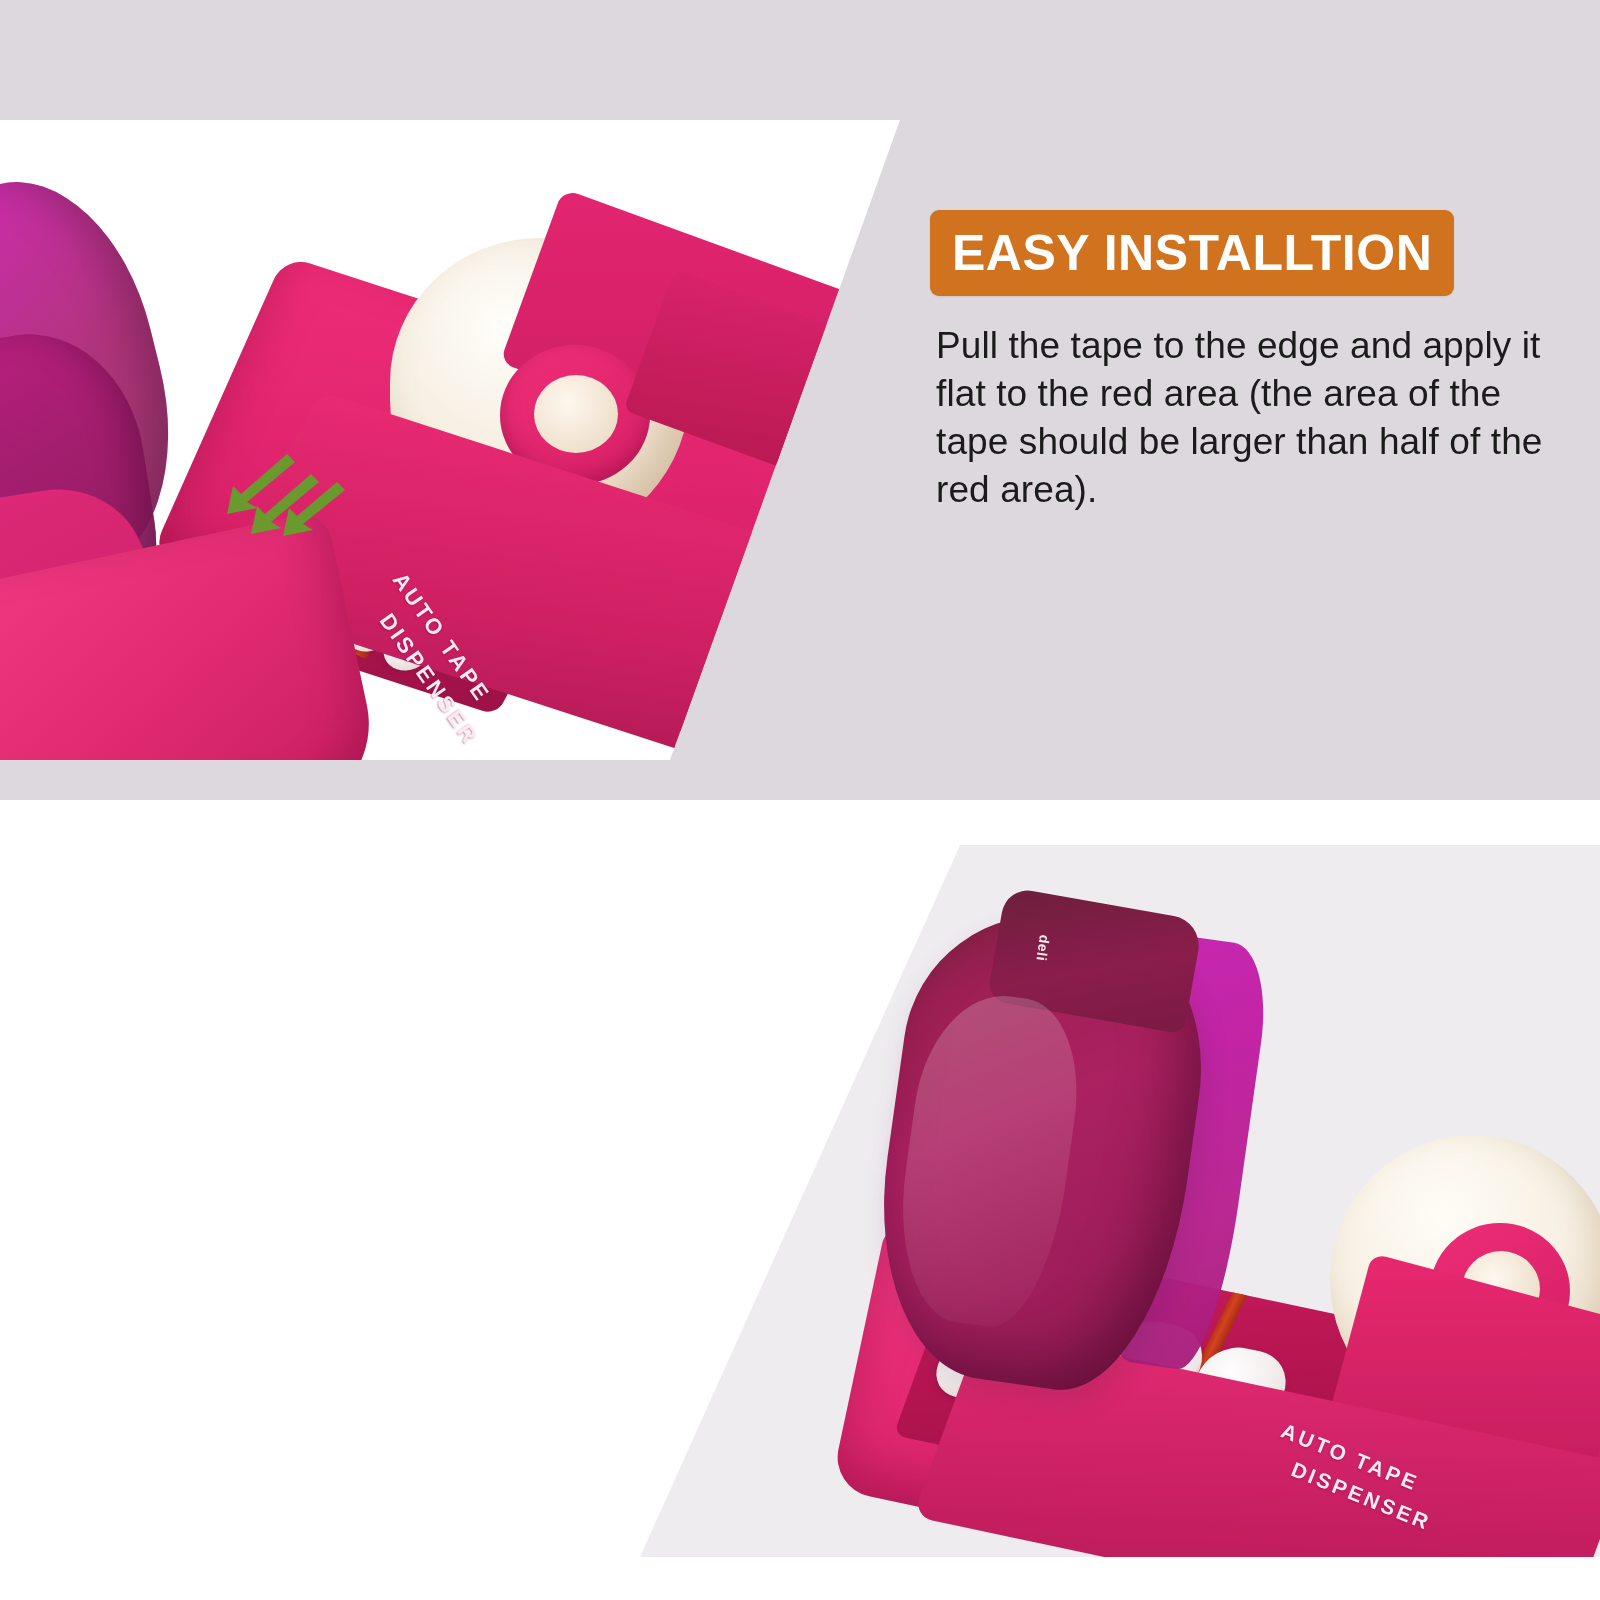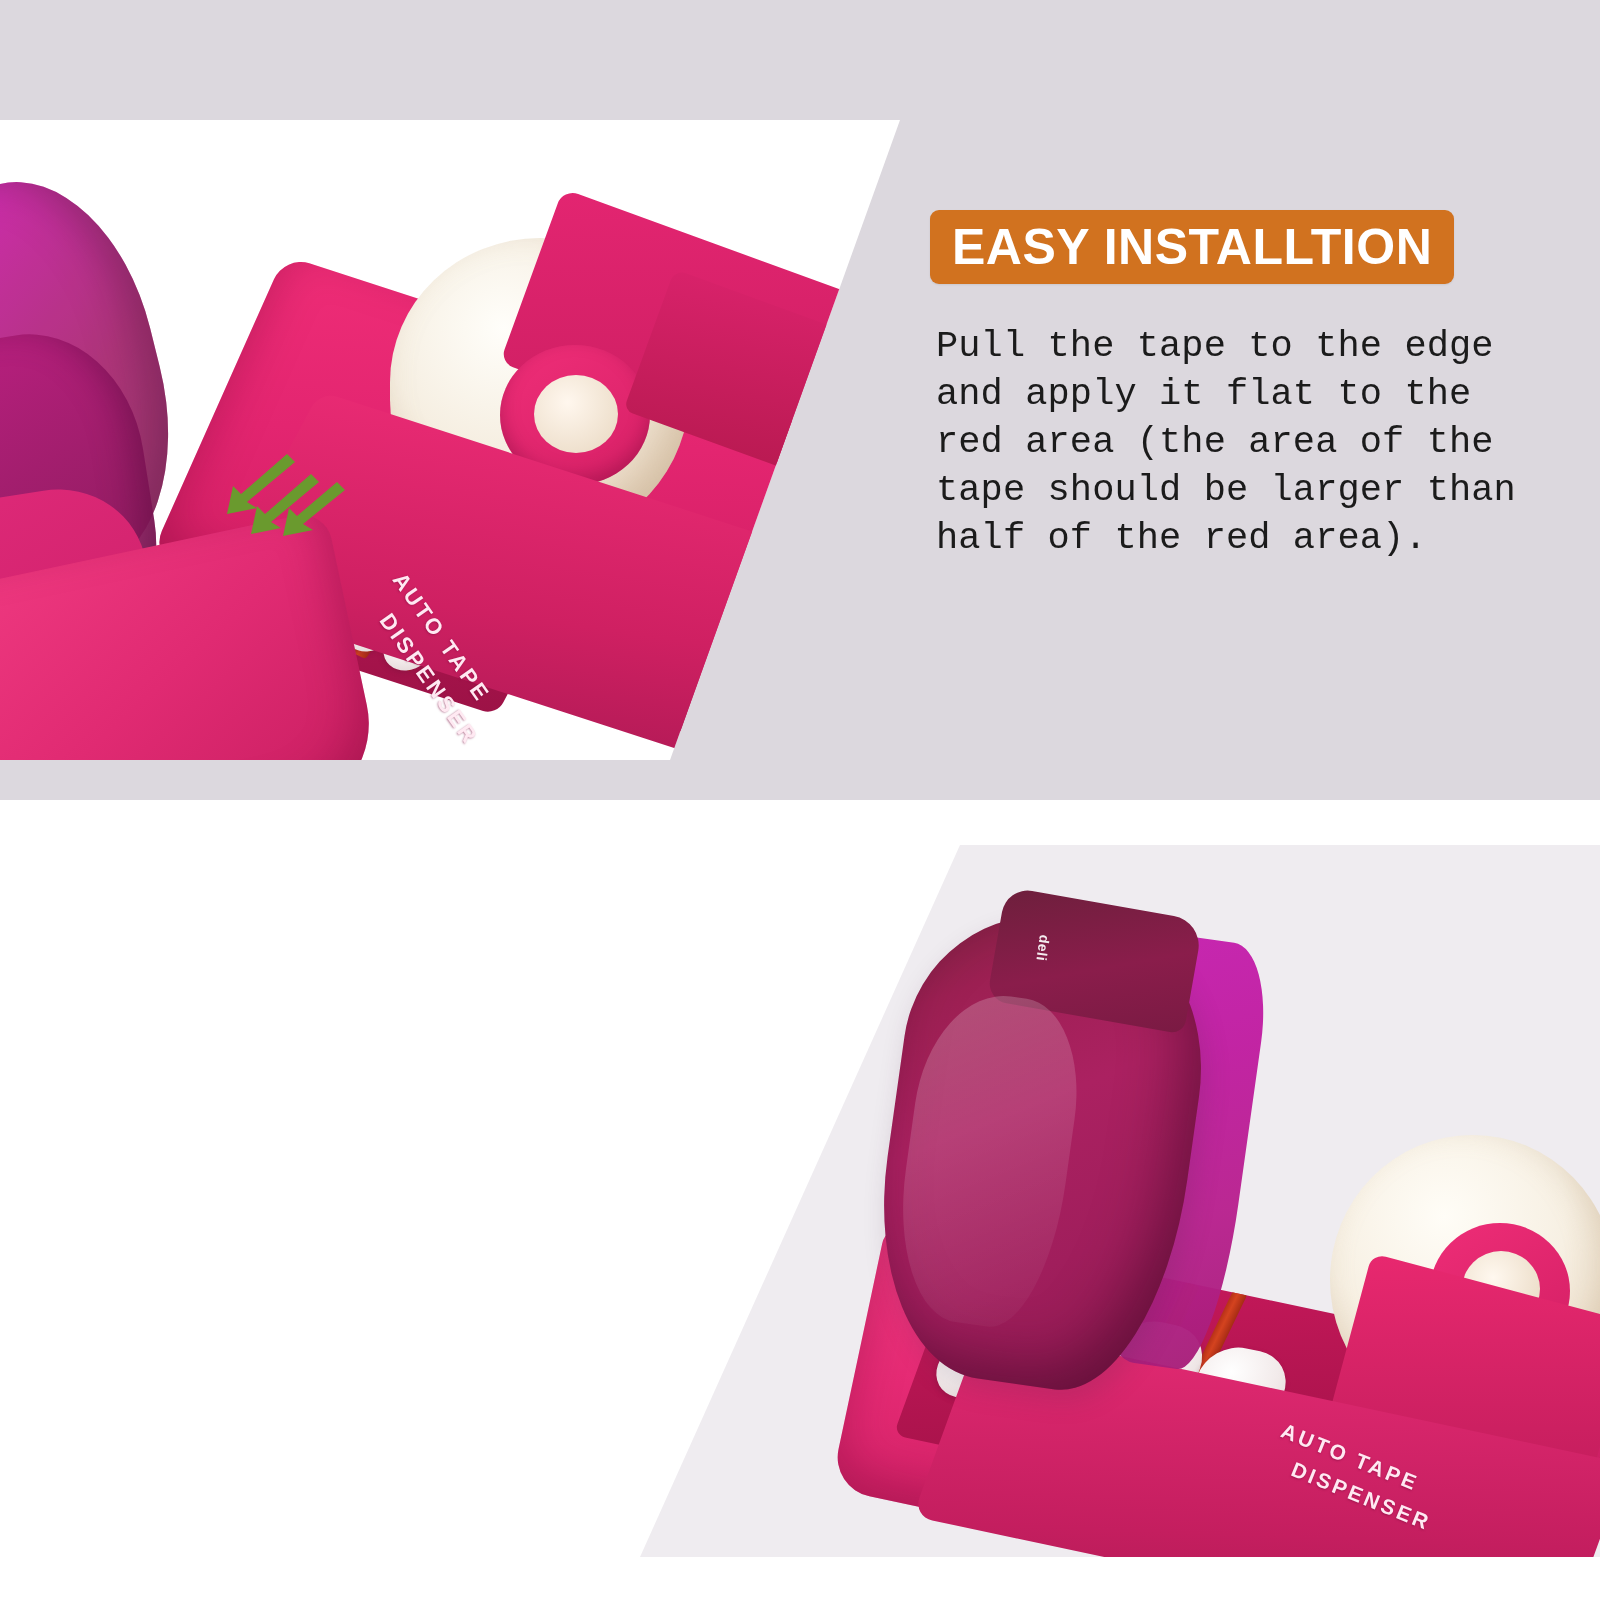--- a/index.html
+++ b/index.html
@@ -48,32 +48,32 @@
     background:#d1721f;
     border-radius:9px;
     color:#ffffff;
     font-weight:bold;
     letter-spacing:0.5px;
     display:flex; align-items:center;
     padding:0 22px;
     white-space:nowrap;
     box-shadow:0 1px 2px rgba(0,0,0,0.08);
   }
-  .badge-1 { left:930px; top:210px; height:74px; font-size:50px; }
+  .badge-1 { left:930px; top:210px; height:86px; font-size:50px; }
 
   
   .body-copy {
     position:absolute;
     color:#1b1b1b;
     font-size:37px;
     line-height:1.30;
     font-weight:400;
     letter-spacing:0.1px;
   }
-  .copy-1 { left:936px; top:322px; width:620px;font-family:Liberation Mono, monospace; }
+  .copy-1 { left:936px; top:322px; width:620px; }
 
   
   
   .p1-lid {
     position:absolute; left:-120px; top:65px;
     width:280px; height:400px;
     background:linear-gradient(145deg,#d618c6 0%,#c21d9a 25%,#a8246f 60%,#8e2a5d 100%);
     border-radius:46% 40% 42% 48% / 40% 44% 46% 42%;
     transform:rotate(-14deg);
     opacity:0.92;

